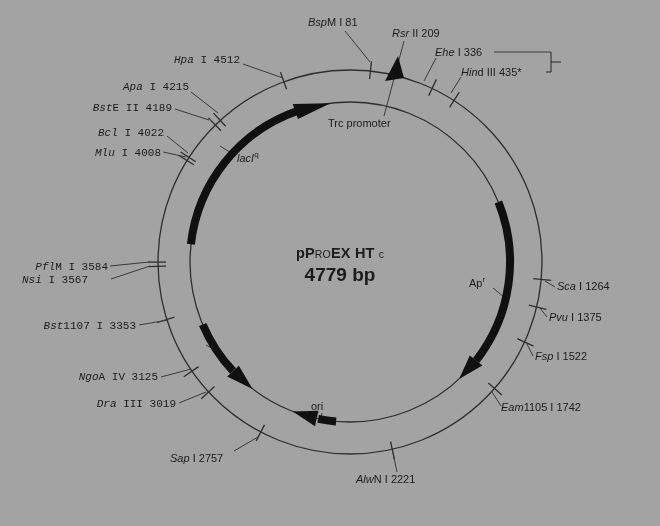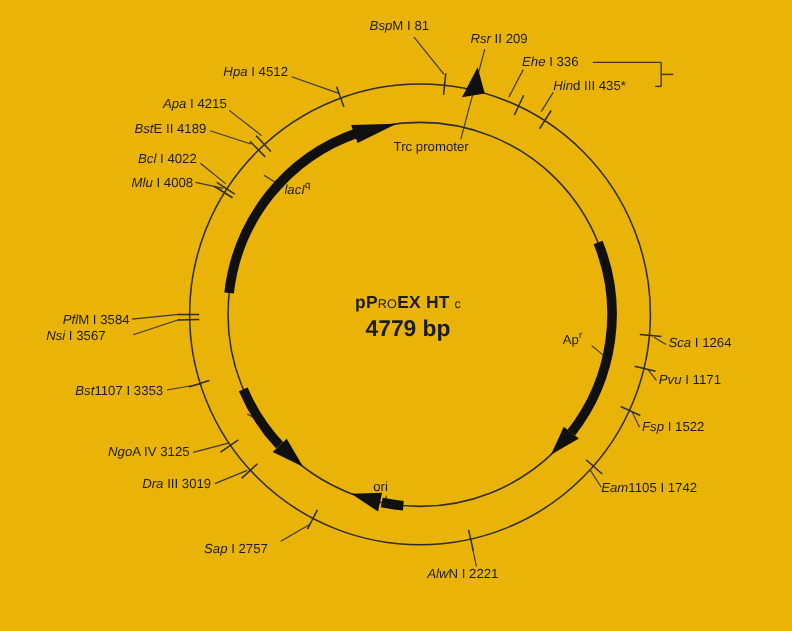--- a/index.html
+++ b/index.html
@@ -1,27 +1,27 @@
 <!DOCTYPE html>
 <html><head>
 <meta charset="utf-8">
 <style>
   html,body{margin:0;padding:0;background:#fff;}
   #stage{
-    position:relative;width:660px;height:526px;background:#eab308;
+    position:relative;width:660px;height:526px;background:#a3a3a3;
     font-family:"Liberation Sans","DejaVu Sans",sans-serif;
     color:#1c1c1c;overflow:hidden;
   }
   #map-svg{position:absolute;left:0;top:0;}
   .lbl{
     position:absolute;font-size:11px;line-height:12px;white-space:nowrap;
     color:#1c1c1c;
   }
   .lbl i{font-style:italic;}
-  .r{}
+  .r{font-family:Liberation Mono, monospace;}
   .sup{font-size:8px;vertical-align:super;line-height:8px;}
   .feature{font-size:11px;}
   .title-block{position:absolute;left:240px;top:245px;width:200px;text-align:center;}
   .title-line1{font-weight:bold;font-size:14.5px;letter-spacing:.2px;}
   .title-line1 .sc{font-size:10.5px;font-weight:normal;}
   .title-line1 .subc{margin-left:4px;}
   .title-line2{font-weight:bold;font-size:19px;margin-top:3px;}
   .mcs{font-weight:bold;font-size:11px;line-height:12.5px;}
   .f1lbl{white-space:normal;width:90px;}
 </style>
@@ -110,21 +110,21 @@
   <div class="lbl" style="left:308px;top:16px;"><i>Bsp</i><span>M</span> <span>I</span> <span>81</span></div>
 
   <div class="lbl" style="left:392px;top:27px;"><i>Rsr</i><span></span> <span>II</span> <span>209</span></div>
 
   <div class="lbl" style="left:435px;top:46px;"><i>Ehe</i><span></span> <span>I</span> <span>336</span></div>
 
   <div class="lbl" style="left:461px;top:66px;"><i>Hin</i><span>d</span> <span>III</span> <span>435*</span></div>
 
   <div class="lbl" style="left:557px;top:280px;"><i>Sca</i><span></span> <span>I</span> <span>1264</span></div>
 
-  <div class="lbl" style="left:549px;top:311px;"><i>Pvu</i><span></span> <span>I</span> <span>1171</span></div>
+  <div class="lbl" style="left:549px;top:311px;"><i>Pvu</i><span></span> <span>I</span> <span>1375</span></div>
 
   <div class="lbl" style="left:535px;top:350px;"><i>Fsp</i><span></span> <span>I</span> <span>1522</span></div>
 
   <div class="lbl" style="left:501px;top:401px;"><i>Eam</i><span>1105</span> <span>I</span> <span>1742</span></div>
 
   <div class="lbl" style="left:356px;top:473px;"><i>Alw</i><span>N</span> <span>I</span> <span>2221</span></div>
 
   <div class="lbl" style="left:170px;top:452px;"><i>Sap</i><span></span> <span>I</span> <span>2757</span></div>
 
   <div class="lbl r" style="right:484px;top:398px;"><i>Dra</i><span></span> <span>III</span> <span>3019</span></div>

